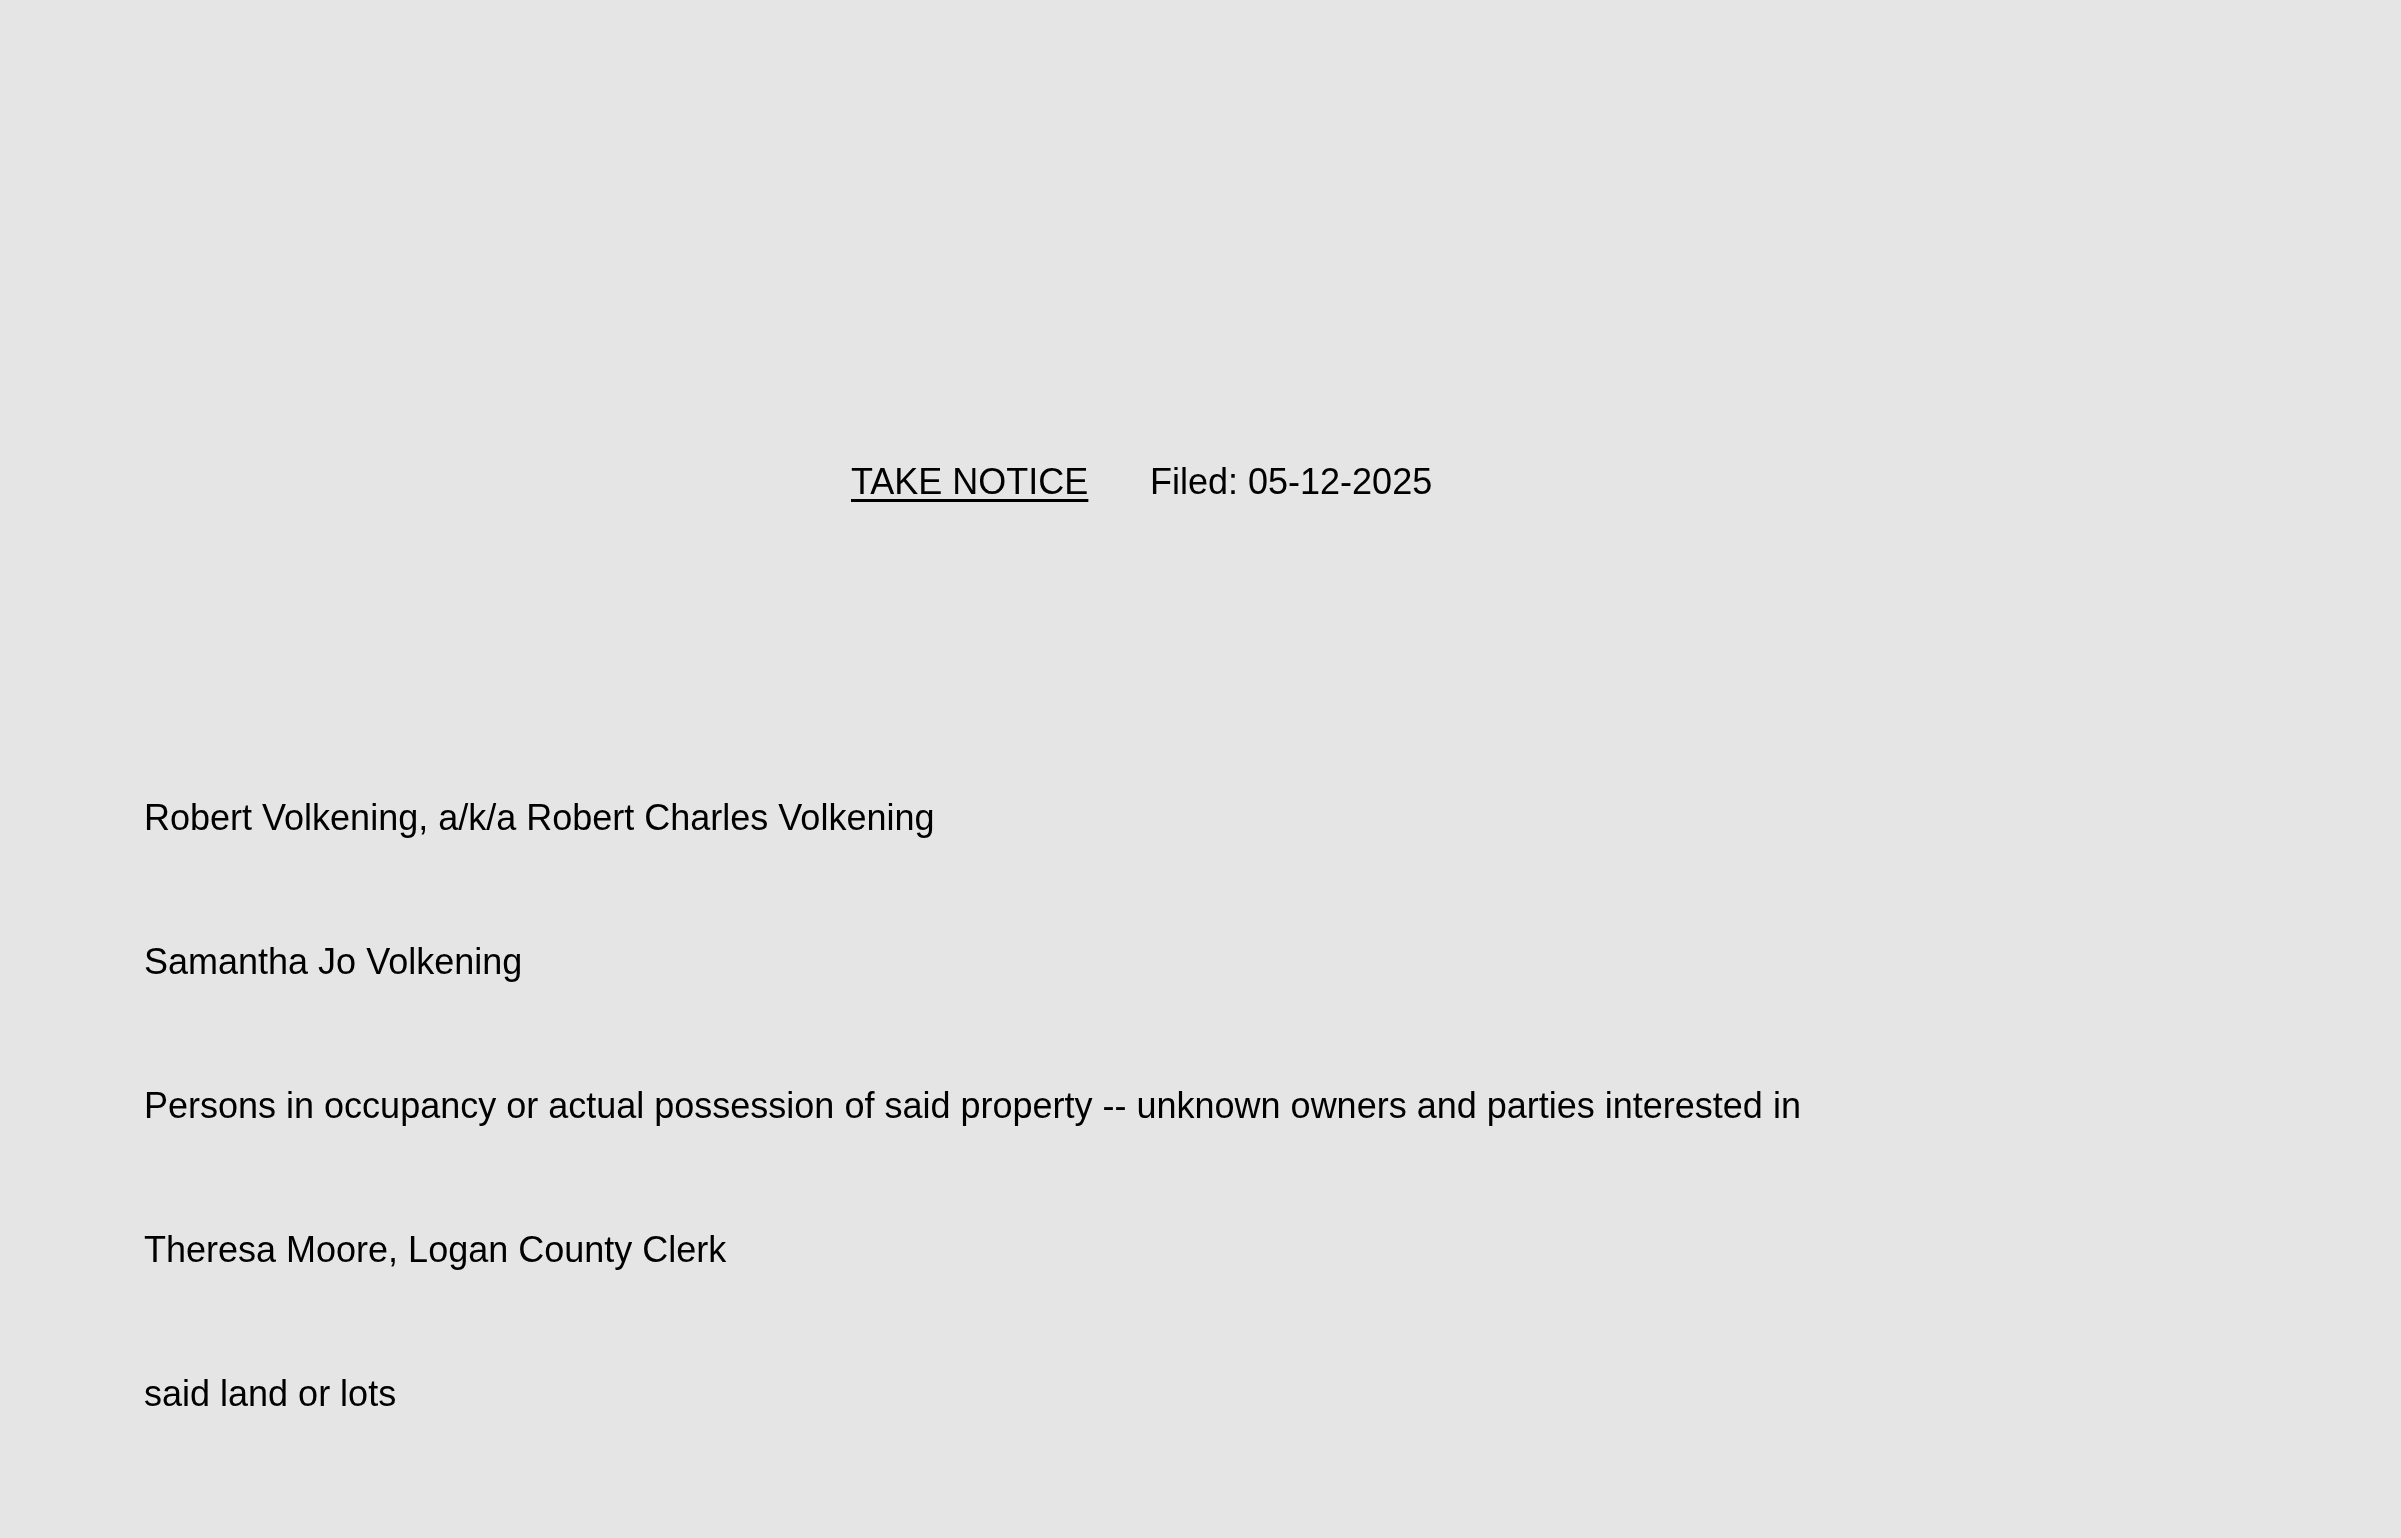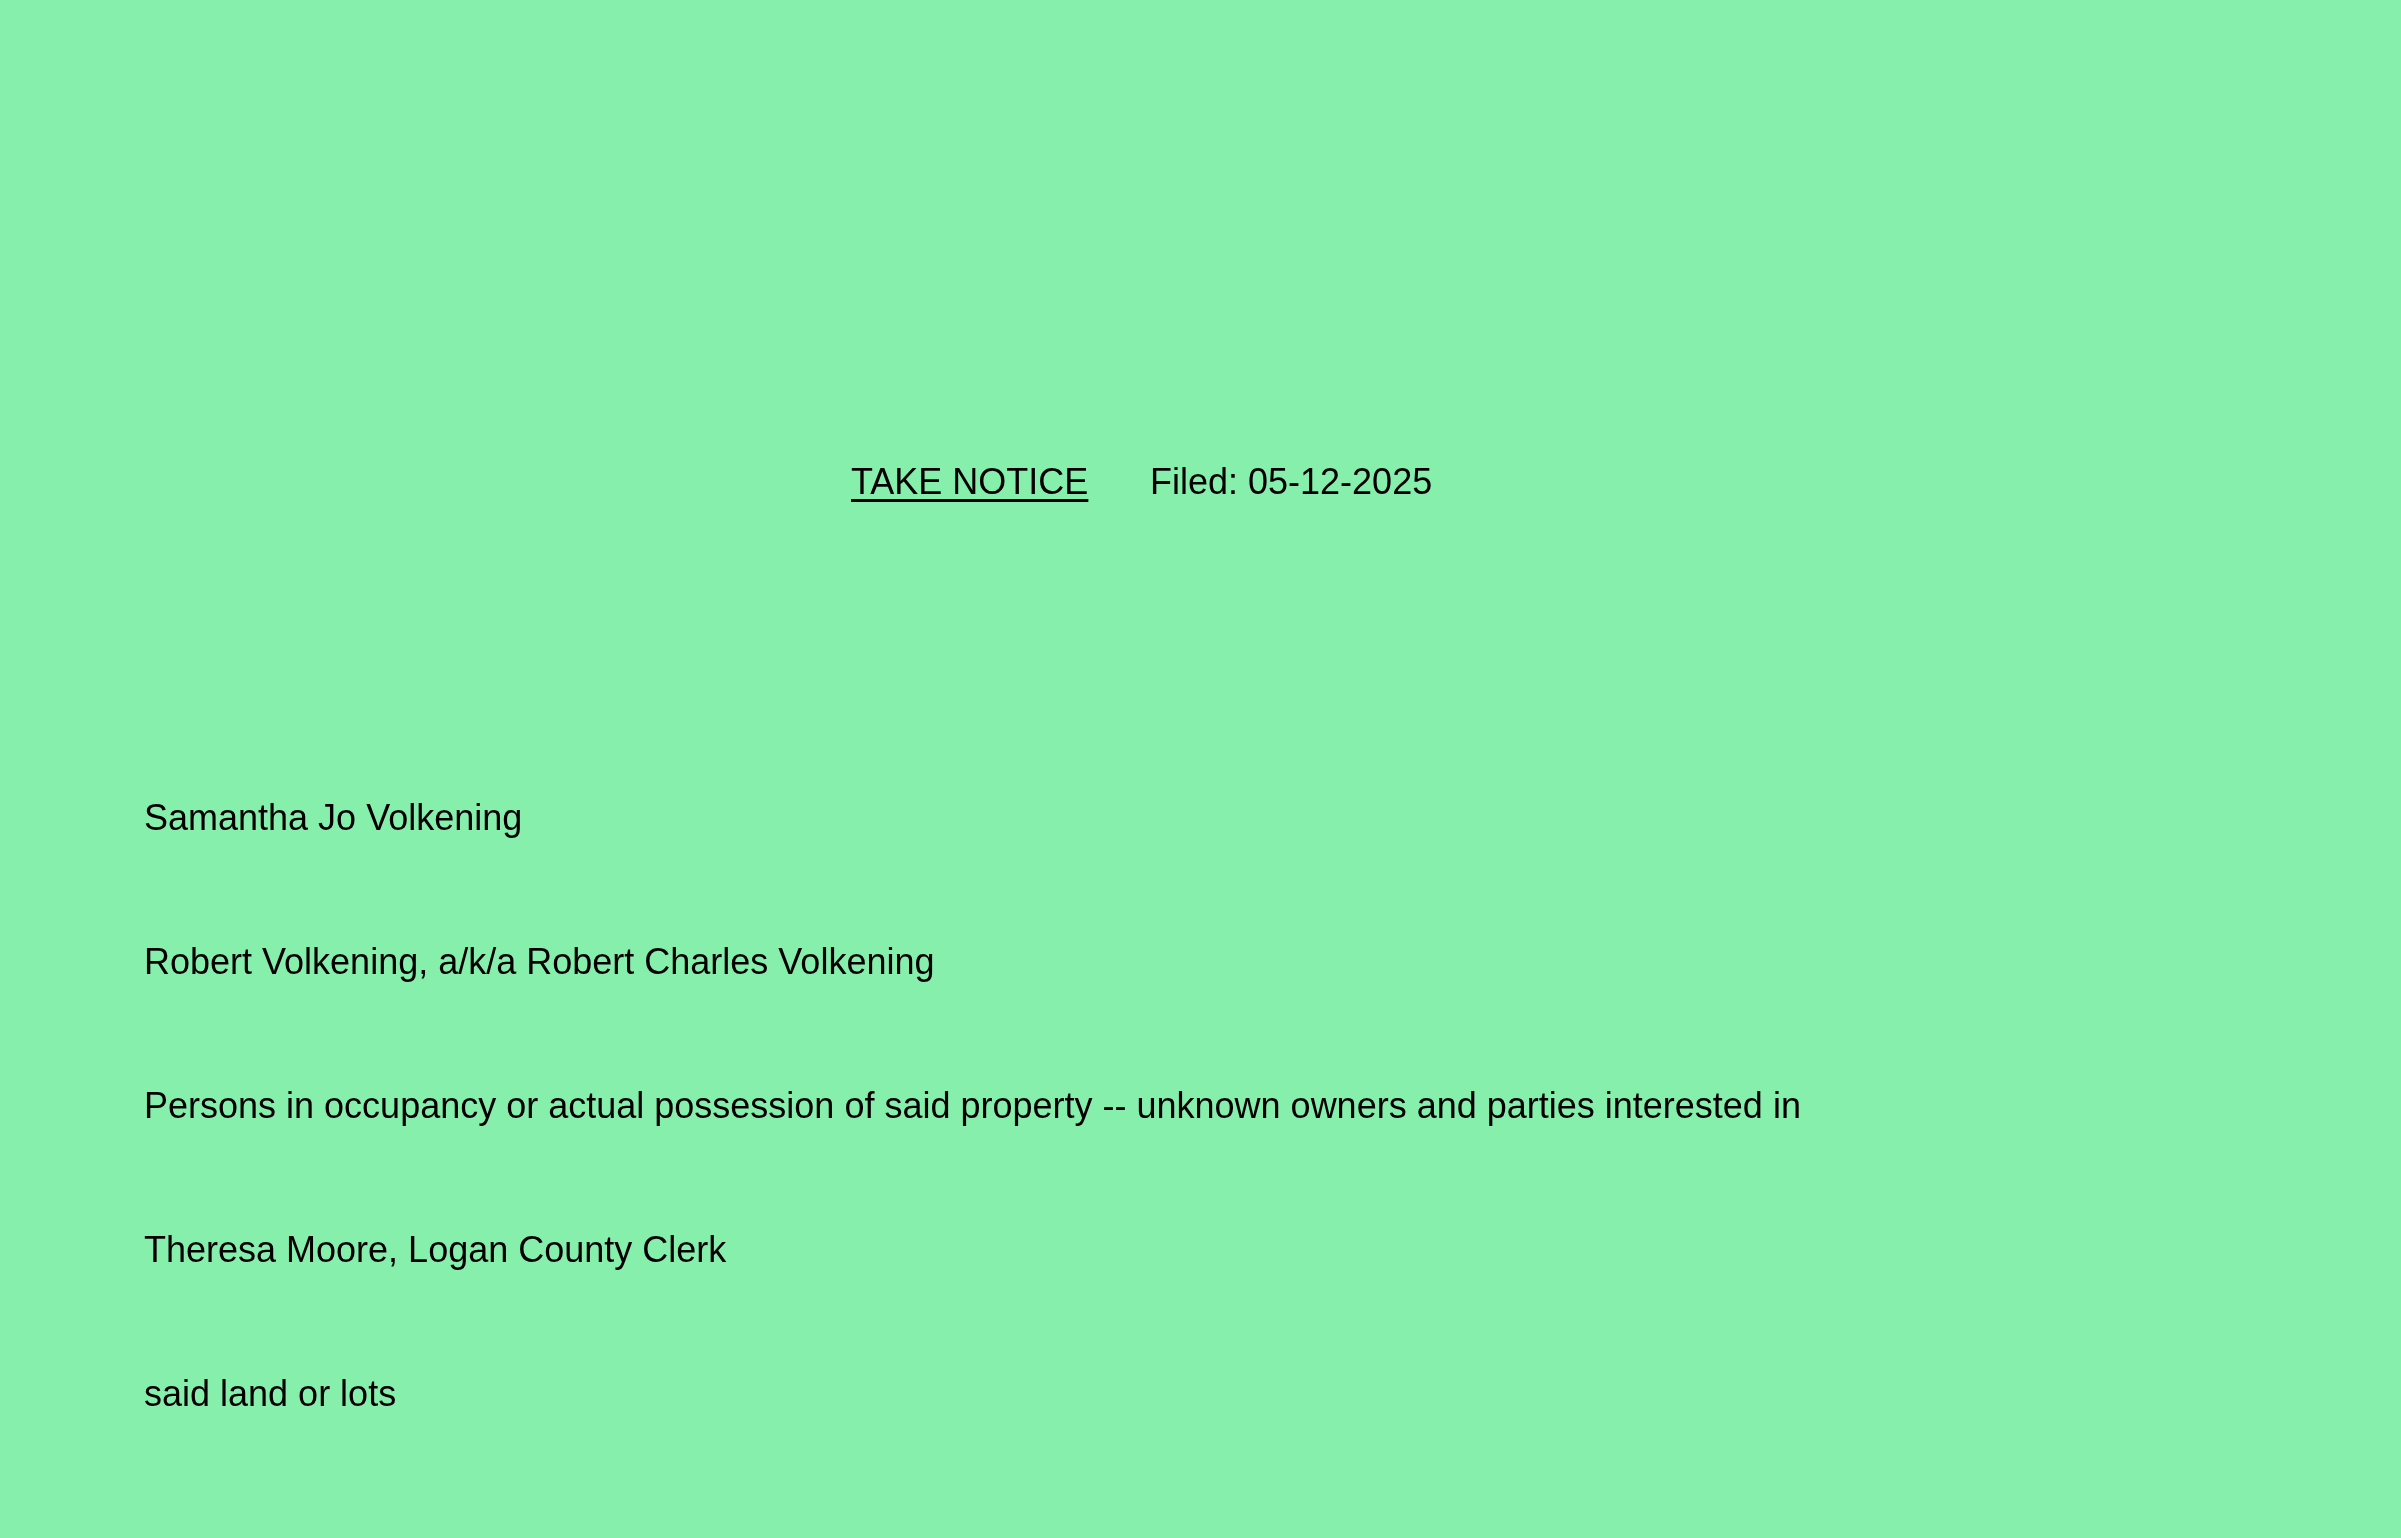--- a/index.html
+++ b/index.html
@@ -3,21 +3,21 @@
 <meta charset="utf-8">
 <style>
   * { margin: 0; padding: 0; box-sizing: border-box; }
   html, body {
     background: #ffffff;
   }
   .page {
     position: relative;
     width: 2401px;
     height: 1539px;
-    background: #86efac;
+    background: #e5e5e5;
     overflow: hidden;
     font-family: "Liberation Sans", sans-serif;
     color: #000000;
   }
   .content {
     position: absolute;
     left: 144px;
     top: 266px;
     width: 2194px;
     font-size: 36px;
@@ -59,22 +59,22 @@
 
     
     <div class="line header-line">
       <span class="pos-title u">TAKE NOTICE</span>
       <span class="pos-right-col">Filed: 05-12-2025</span>
     </div>
 
     
 
     
+    <div class="line">Robert Volkening, a/k/a Robert Charles Volkening</div>
     <div class="line">Samantha Jo Volkening</div>
-    <div class="line">Robert Volkening, a/k/a Robert Charles Volkening</div>
     <div class="line">Persons in occupancy or actual possession of said property -- unknown owners and parties interested in</div>
     <div class="line">Theresa Moore, Logan County Clerk</div>
     <div class="line">said land or lots</div>
 
     
     
     
 
     
     

